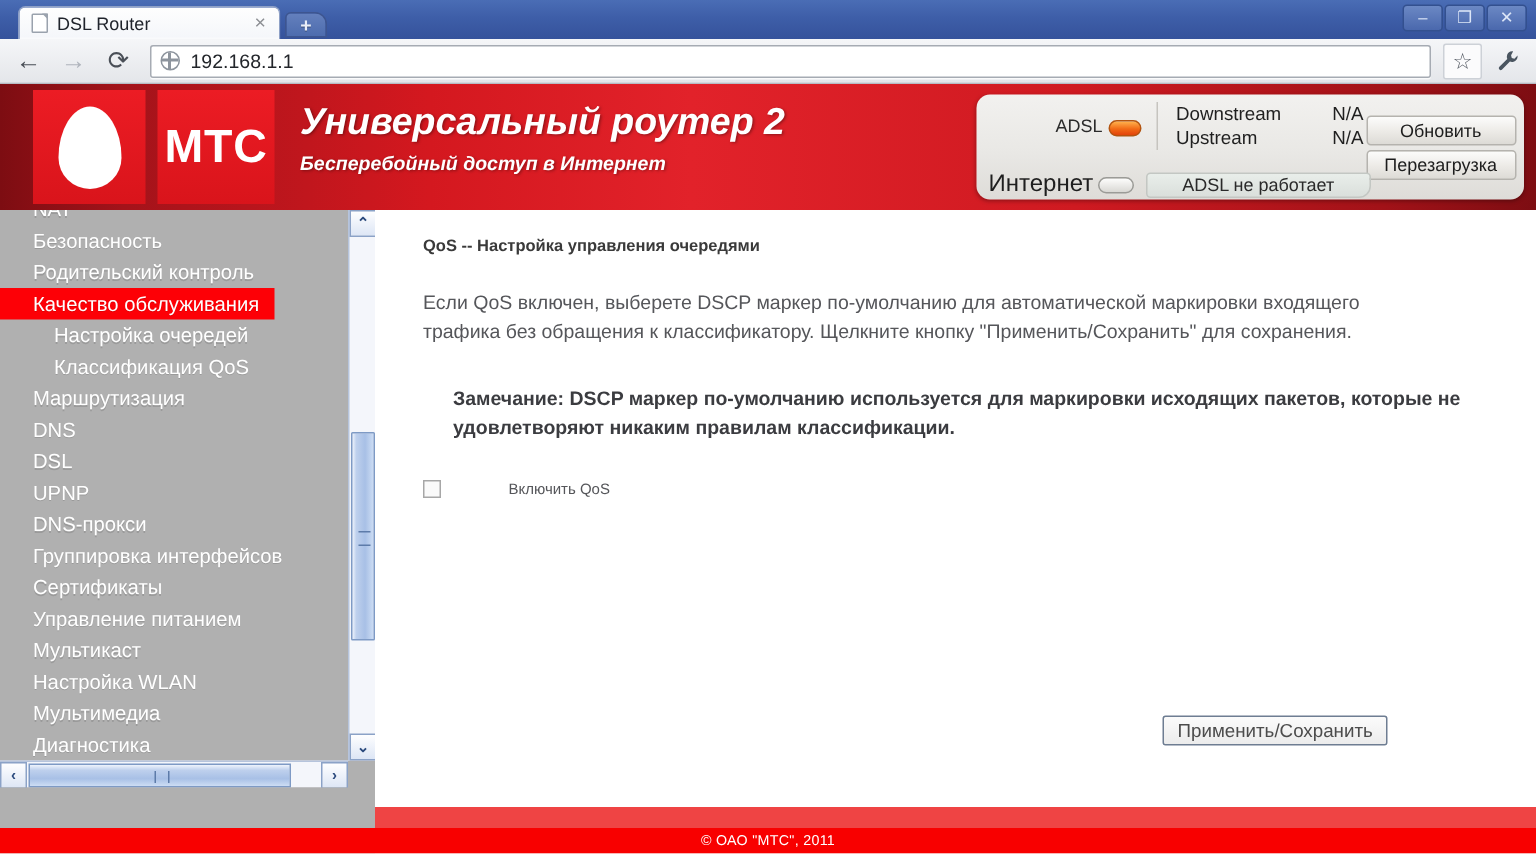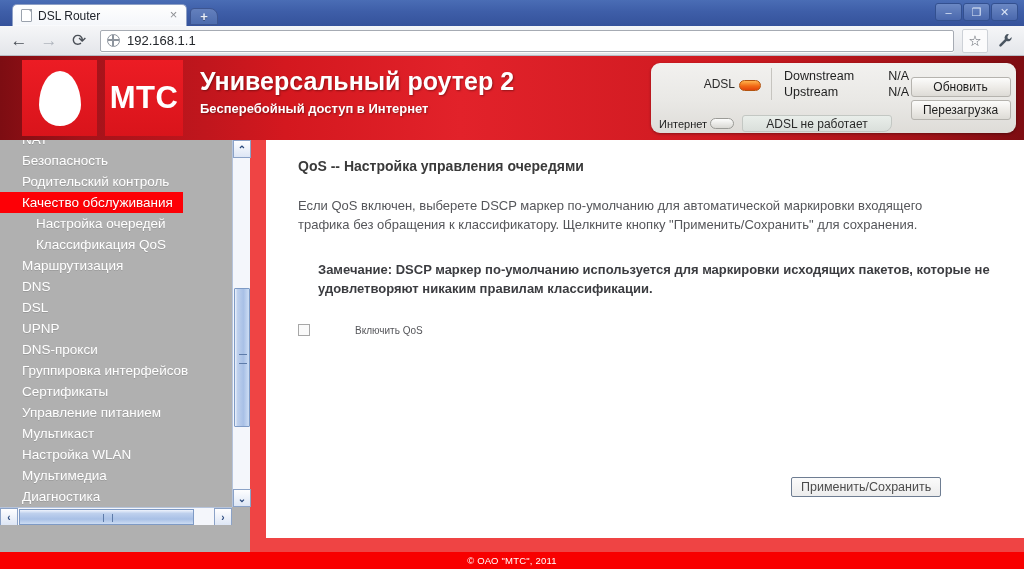--- a/index.html
+++ b/index.html
@@ -163,21 +163,21 @@
   }
   .logo-word {
     position:absolute; left:105px; top:4px;
     width:78px;height:76px;
     background:linear-gradient(180deg,#ec1c24 0%,#d9141b 100%);
     color:#fff;
     font-size:31px; font-weight:bold;
     display:flex;align-items:center;justify-content:center;
     letter-spacing:0.5px;
   }
-  .header-titles { position:absolute; left:200px; top:12px; }
+  .header-titles { position:absolute; left:200px; top:12px;font-style:italic; }
   .h-title {
     color:#fff; font-size:25px; font-weight:bold;
     text-shadow:1px 1px 2px rgba(0,0,0,.35);
     line-height:1.1;
   }
   .h-sub {
     color:#fff; font-size:13px; font-weight:bold;
     margin-top:5px;
     text-shadow:1px 1px 2px rgba(0,0,0,.35);
   }
@@ -215,21 +215,21 @@
   }
   .sp-names div, .sp-vals div {
     font-size:12.5px; color:#1f1f1f; line-height:16px; white-space:nowrap;
   }
   .sp-vals { margin-left:34px; }
   .sp-row2 {
     position:absolute; left:0; bottom:1px;
     display:flex; align-items:center;
     width:100%;
   }
-  .sp-inet-label { font-size:11px; color:#1f1f1f; padding-left:8px; }
+  .sp-inet-label { font-size:16px; color:#1f1f1f; padding-left:8px; }
   .sp-inet-led {
     width:24px;height:11px;border-radius:6px;
     background:linear-gradient(180deg,#fdfdfc 0%,#d9d8d4 100%);
     border:1px solid #9b9b97;
     margin-left:3px; flex:none;
   }
   .sp-msg {
     margin-left:8px;
     height:17px; min-width:150px;
     background:linear-gradient(180deg,#e9eeea 0%,#dadfdb 100%);
@@ -248,21 +248,21 @@
     width:100px; height:20px;
     background:linear-gradient(180deg,#fcfcfb 0%,#eceae6 55%,#dddbd6 100%);
     border:1px solid #b5b3ae;
     border-radius:3px;
     font-size:12px; color:#1d1d1d;
     display:flex;align-items:center;justify-content:center;
     font-family:"Liberation Sans",sans-serif;
   }
 
   
-  .body-area { display:flex; height:398px; position:relative;gap:16px; }
+  .body-area { display:flex; height:398px; position:relative; }
 
   
   .sidebar {
     width:250px; background:#b0b0b0;
     position:relative;
     flex:none;
     height:394px;
   }
   .menu-scroll {
     position:absolute; left:0; top:0;
@@ -349,21 +349,21 @@
   }
 
   
   .content {
     flex:1;
     background:#ffffff;
     padding:18px 30px 0 32px;
     position:relative;
   }
   .c-title {
-    font-size:14px; font-weight:bold; color:#3a3a3a;
+    font-size:11px; font-weight:bold; color:#3a3a3a;
     margin-bottom:22px;
   }
   .c-para {
     font-size:13px; color:#55565a; line-height:19px;
     max-width:660px;
     margin-bottom:26px;
   }
   .c-note {
     font-size:13px; color:#3b3c40; font-weight:bold;
     line-height:19px; max-width:690px;

